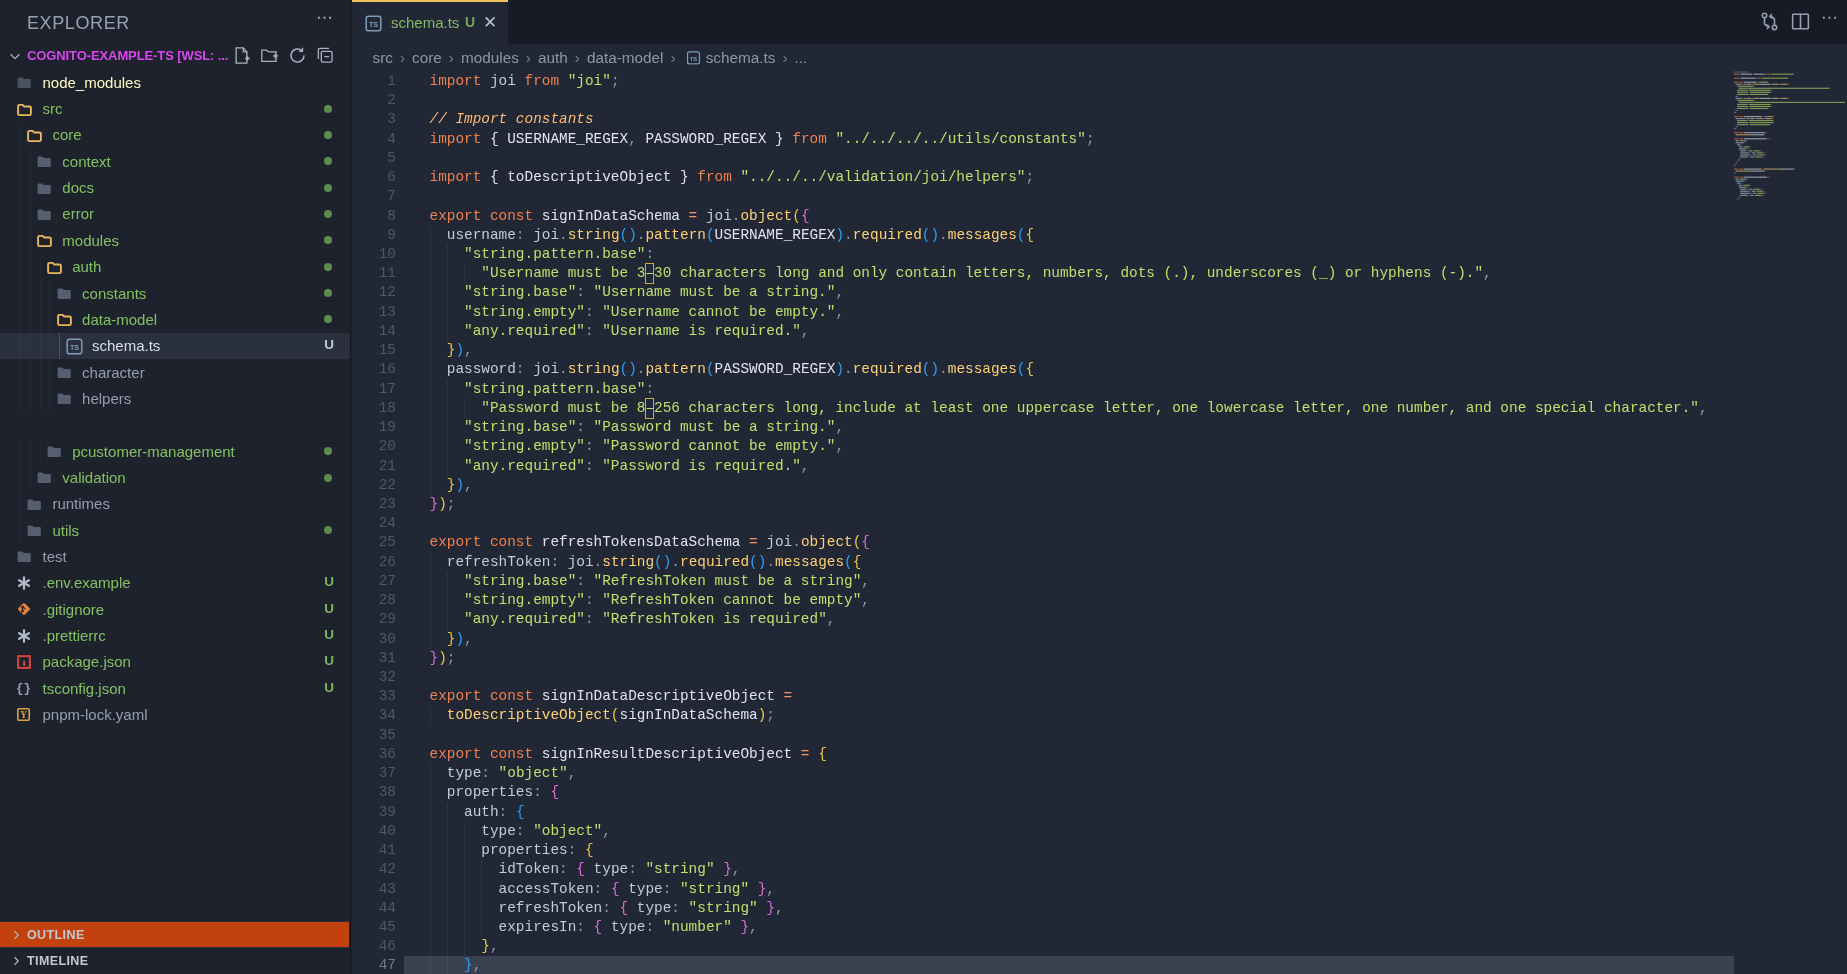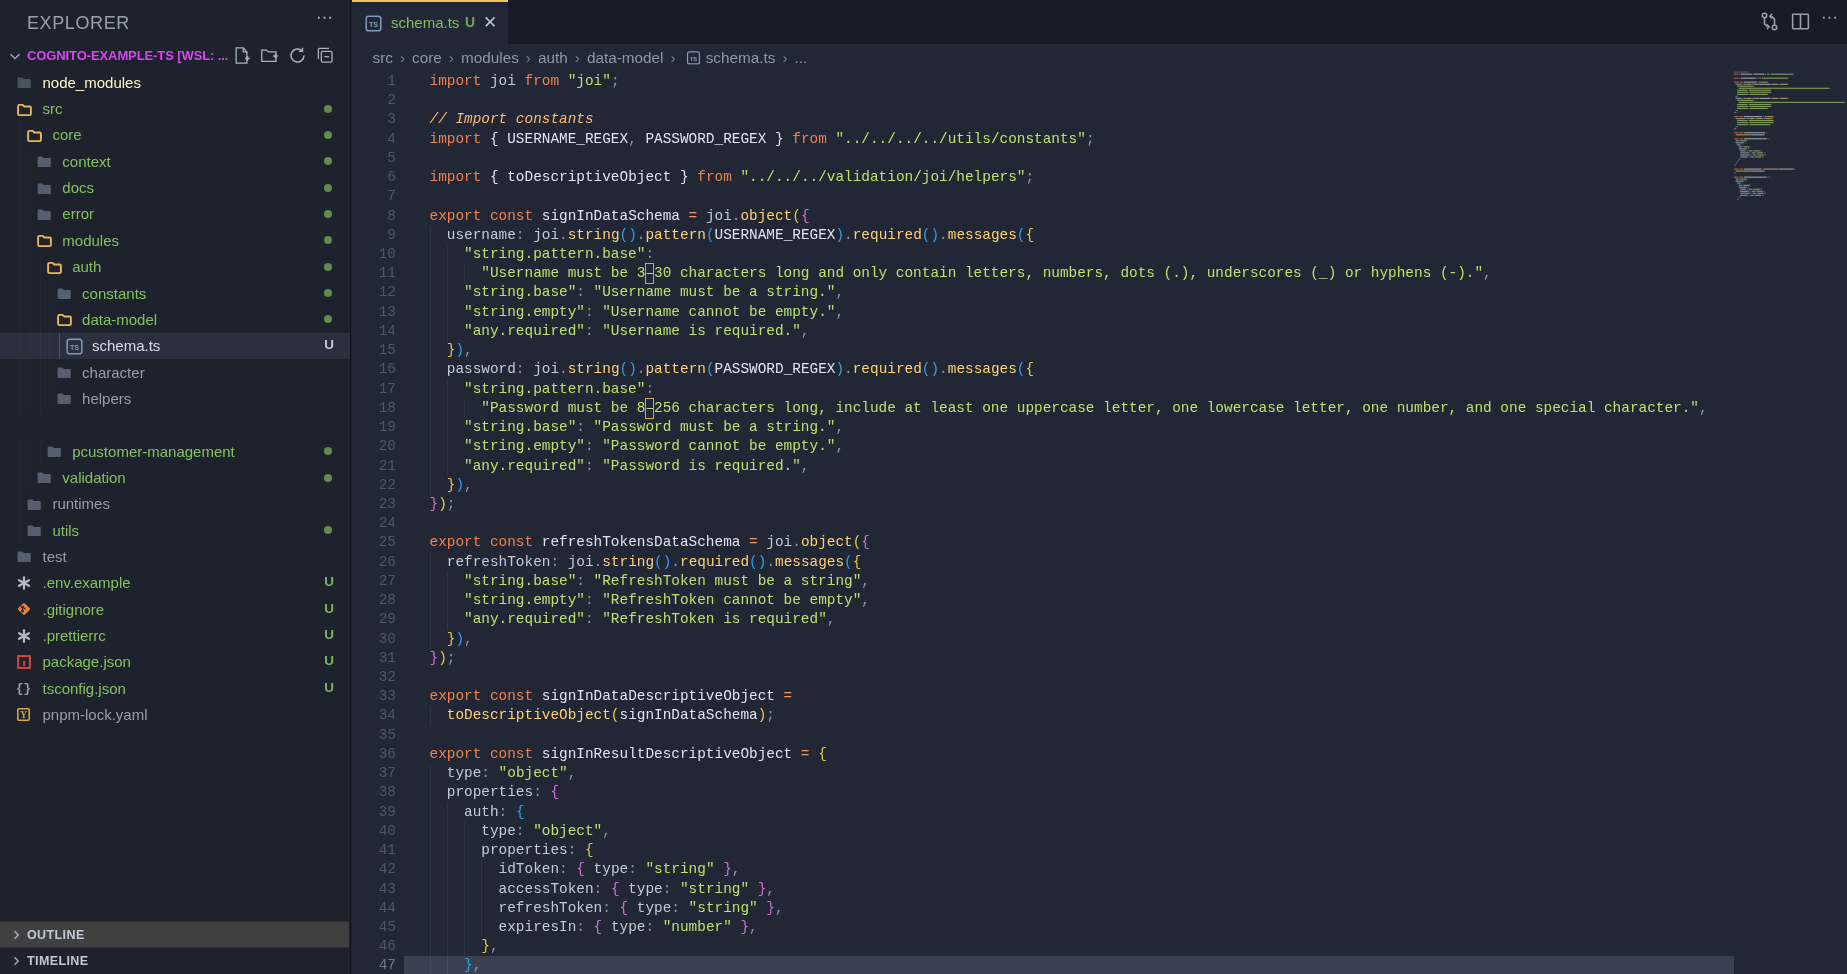--- a/index.html
+++ b/index.html
@@ -16,21 +16,21 @@
 .tlabel{position:absolute;top:4.6px;font-size:15px;white-space:nowrap}
 .grn{color:#83c162}
 .nrm{color:#959eae}
 .dim{color:#fef9c3}
 .sel{color:#d8dee8}
 .dot{position:absolute;right:18px;top:9.2px;width:8px;height:8px;border-radius:50%;background:#5d8c4c}
 .ub{position:absolute;right:16px;top:4.6px;font-size:13.5px;font-weight:bold;color:#7fb55e}
 .ub.sel2{color:#c2c9d4}
 .tg{position:absolute;top:0;width:1px;height:100%;background:rgba(120,134,160,.07)}
 .tga{position:absolute;top:0;width:1px;height:100%;background:rgba(130,144,170,.38)}
-#outline{position:absolute;left:0;right:1px;top:921px;height:26px;border-top:1px solid #2a303c;background:#404040}
+#outline{position:absolute;left:0;right:1px;top:921px;height:26px;border-top:1px solid #2a303c;background:#c2410c}
 #timeline{position:absolute;left:0;right:1px;top:947px;height:27px;border-top:1px solid #2a303c;background:#1d222d}
 .sect{position:absolute;left:27px;top:6px;font-size:12.5px;font-weight:bold;color:#c3cad6;letter-spacing:.4px}
 .schev{position:absolute;left:10px;top:7px}
 #tabsbar{position:absolute;left:352px;top:0;right:0;height:44px;background:#161b25}
 #tab1{position:absolute;left:0;top:0;width:156px;height:44px;background:#212734;border-top:2px solid #f5c15d}
 #tab1 .tic{position:absolute;left:13px;top:13px}
 #tab1 .tname{position:absolute;left:39px;top:12px;font-size:15px;color:#85bb65}
 #tab1 .tu{position:absolute;left:113px;top:12px;font-size:14px;font-weight:bold;color:#77a75c}
 #tab1 .tx{position:absolute;left:131px;top:10px;font-size:17px;color:#b6bfcc}
 .eic{position:absolute;top:11px}

